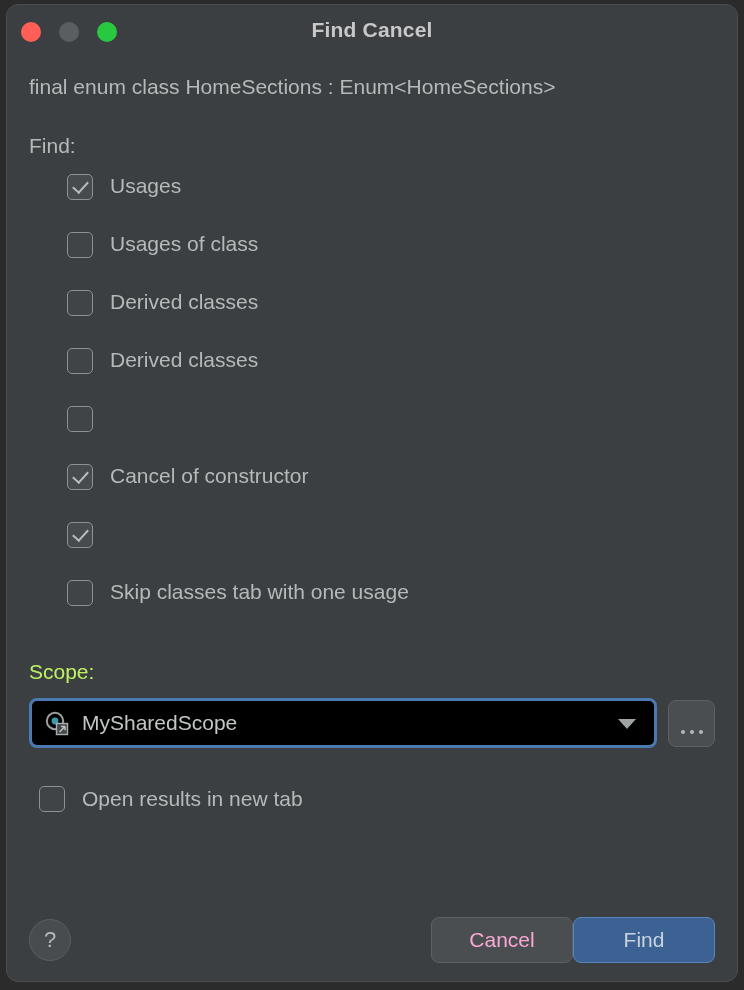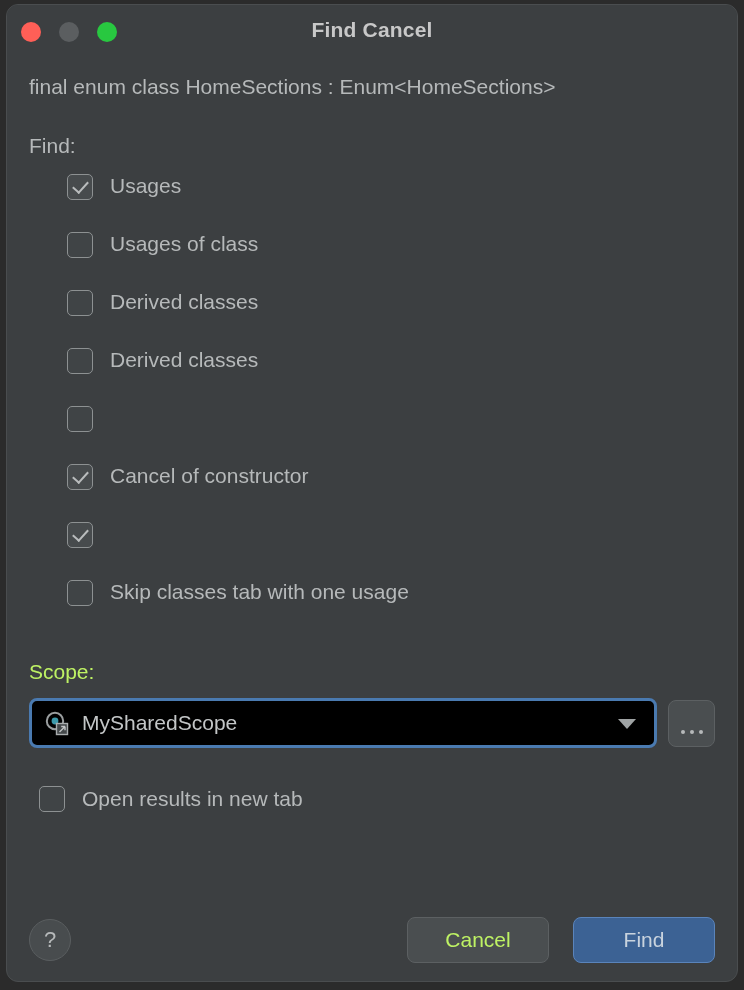--- a/index.html
+++ b/index.html
@@ -231,25 +231,24 @@
     display: flex;
     align-items: center;
     justify-content: center;
     box-sizing: border-box;
     padding: 0 20px;
   }
   .btn.cancel {
     min-width: 142px;
     background: #4a4e50;
     border: 1px solid #5c6062;
-    color: #bef264;
+    color: #f9a8d4;
   }
   .btn.find {
     min-width: 142px;
-    margin-left: 24px;
     background: #3c6294;
     border: 1px solid #5a84bb;
     color: #c9d3de;
   }
 </style>
 </head>
 <body>
 
 <div class="window">
 

